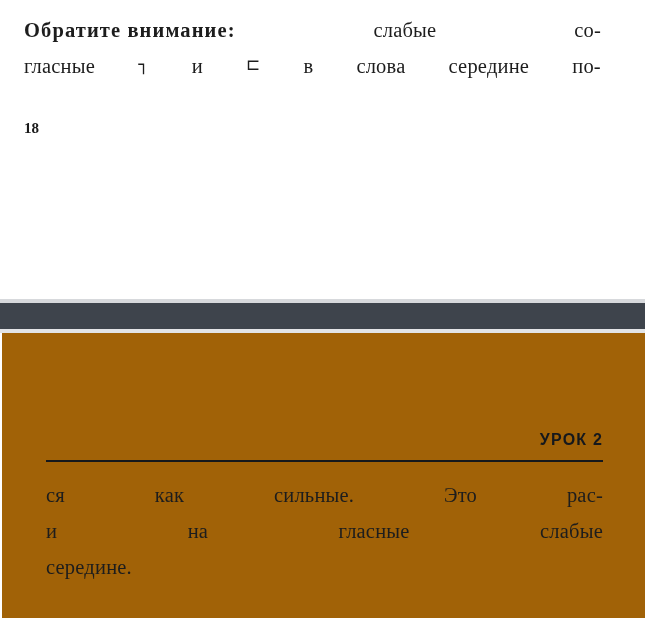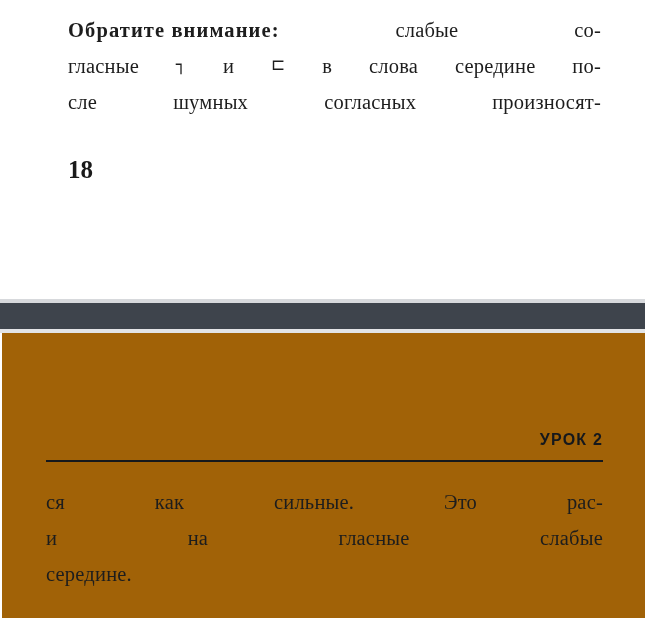--- a/index.html
+++ b/index.html
@@ -24,21 +24,21 @@
 
   
   .page-top {
     position: absolute;
     left: 0;
     top: 0;
     width: 645px;
     height: 305px;
     background: #ffffff;
     box-sizing: border-box;
-    padding: 12px 44px 0 68px;
+    padding: 12px 44px 0 24px;
   }
   .body-text {
     font-family: "Liberation Serif", serif;
     font-size: 20.5px;
     line-height: 36px;
     text-align: justify;
     color: #1d1d1d;
     letter-spacing: 0.2px;
   }
   .body-text .lead {
@@ -60,21 +60,21 @@
     font-family: "DejaVu Sans", sans-serif;
     font-size: 17px;
     position: relative;
     top: -2px;
   }
 
   .folio {
     margin-top: 36px;
     font-family: "Liberation Serif", serif;
     font-weight: bold;
-    font-size: 25px;
+    font-size: 15px;
     color: #1a1a1a;
   }
   .band {
     position: absolute;
     left: 0;
     top: 303px;
     width: 645px;
     height: 26px;
     background: #3e444c;
   }
@@ -115,21 +115,21 @@
     letter-spacing: 1.2px;
     color: #15181c;
   }
   .rule {
     margin-top: 11px;
     border-top: 2px solid #15181c;
     width: 100%;
     height: 0;
   }
   .bottom-body {
-    margin-top: 22px;
+    margin-top: 15px;
   }
 </style>
 </head>
 <body>
 
 <div class="page">
 
   <div class="page-top">
     <div class="body-text">
 
@@ -143,26 +143,20 @@
         <span>гласные</span>
         <span class="glyph">┐</span>
         <span>и</span>
         <span class="glyph">⊏</span>
         <span>в</span>
         <span>слова</span>
         <span>середине</span>
         <span>по-</span>
       </div>
 
-      <div class="just">
-        <span>сле</span>
-        <span>шумных</span>
-        <span>согласных</span>
-        <span>произносят-</span>
-      </div>
 
     </div>
 
     <div class="folio">18</div>
   </div>
 
   <div class="band-shadow-top"></div>
   <div class="band"></div>
   <div class="band-shadow-bottom"></div>
 

